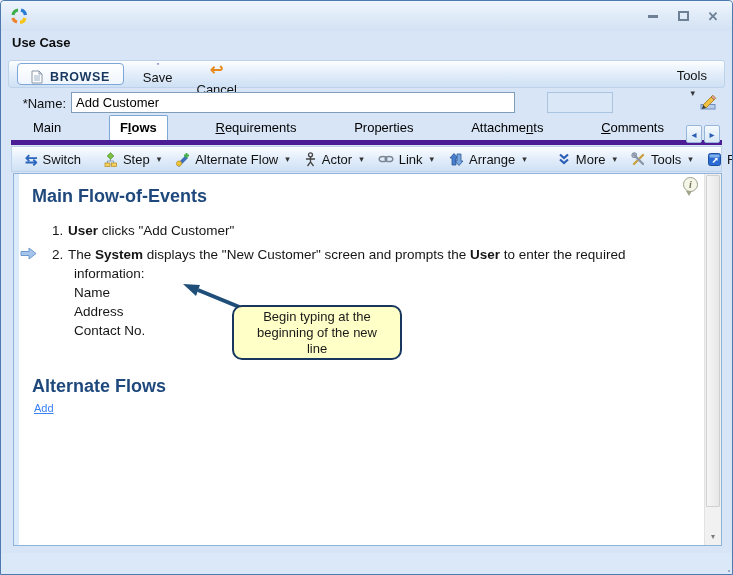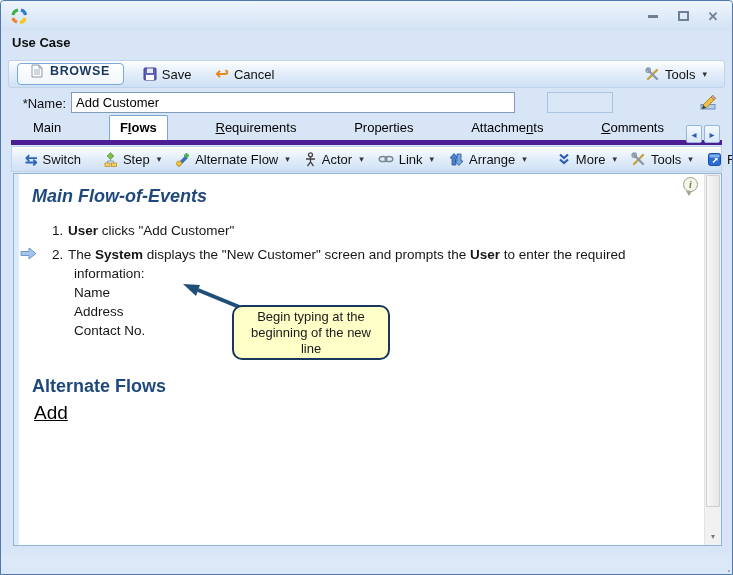--- a/index.html
+++ b/index.html
@@ -17,25 +17,25 @@
   .wc { width:14px; height:14px; display:flex; align-items:center; justify-content:center; cursor:default; }
   .wc-min i { display:block; width:10px; height:3px; background:#6e8096; }
   .wc-max i { display:block; width:11px; height:10px; border:2px solid #6e8096; }
   .wc-close { color:#6e8096; font-weight:bold; font-size:13px; }
   .page-title { position:absolute; top:34px; left:11px; font-size:13px; font-weight:bold; color:#0d0d0d; }
   
   .toolbar1 { position:absolute; top:59px; left:7px; right:7px; height:28px;
     border:1px solid #bed3ea; border-radius:3px;
     background:linear-gradient(#fcfeff,#e2edfa 50%,#cfe1f4);
     display:flex; align-items:center; padding:0 8px; }
-  .browse-btn { display:flex; align-items:flex-start; gap:7px; height:22px; padding:0 13px;
+  .browse-btn { display:flex; align-items:flex-end; gap:7px; height:22px; padding:0 13px;
     background:linear-gradient(#ffffff,#f0f6fd); border:1px solid #7da7d8; border-radius:4px;
     font-size:12.5px; font-weight:bold; letter-spacing:.6px; color:#17375e; cursor:pointer; }
   .tool-btn { display:flex; align-items:center; gap:5px; height:22px; padding:0 9px;
-    font-size:13px; color:#111; cursor:pointer; border-radius:3px; }
+    font-size:13px; color:#111; cursor:pointer; border-radius:3px;flex-direction:column; }
   .caret { font-size:9px; color:#333; margin-left:2px; }
   .cancel-glyph { color:#e8891d; font-weight:bold; font-size:16px; line-height:14px; }
   .spacer { flex:1; }
   
   .name-label { position:absolute; top:95px; left:8px; width:57px; text-align:right; font-size:13px; color:#111; }
   .name-input { position:absolute; top:91px; left:70px; width:444px; height:21px;
     border:1px solid #7f9db9; background:#fff; font-size:13px; padding:0 4px;
     font-family:"Liberation Sans",sans-serif; }
   .aux-box { position:absolute; top:91px; left:546px; width:66px; height:21px;
     border:1px solid #aac3de; background:#d9e7f7; }
@@ -69,34 +69,34 @@
     font-family:"Liberation Serif",serif; font-style:italic; font-weight:bold; font-size:10px;
     display:flex; align-items:center; justify-content:center; cursor:pointer; }
   .info-badge:after { content:""; position:absolute; left:2px; bottom:-5px;
     border-left:3px solid transparent; border-right:3px solid transparent; border-top:5px solid #a0a58c; }
   .scrollbar { position:absolute; top:0; right:0; bottom:0; width:17px; background:#f1f1f1; border-left:1px solid #e2e2e2; }
   .scroll-thumb { position:absolute; top:1px; left:1px; right:1px; height:332px;
     background:linear-gradient(90deg,#f6f6f6,#e7e7e7); border:1px solid #cfcfcf; border-radius:1px; cursor:pointer; }
   .scroll-down { position:absolute; bottom:1px; left:1px; right:1px; height:15px;
     display:flex; align-items:center; justify-content:center; color:#7b7b7b; font-size:8px; cursor:pointer; }
   .h-flow { position:absolute; left:18px; font-size:18px; font-weight:bold; color:#1F497D; }
-  .h-main { top:12px;font-style:italic; }
+  .h-main { top:12px; }
   .h-alt { top:202px; }
   .step { position:absolute; left:38px; padding-left:22px; font-size:13.5px; color:#161616; line-height:19px; width:660px; }
   .step .num { display:inline-block; width:16px; padding-right:6px; margin-left:-22px; text-align:right; }
   .step b { font-weight:bold; }
   .step1 { top:47px; }
   .step2 { top:71px; }
   .step-marker { position:absolute; left:6px; top:73px; width:17px; height:13px; }
-  .callout { position:absolute; left:218px; top:131px; width:158px; height:55px;
+  .callout { position:absolute; left:218px; top:131px; width:170px; height:55px;
     background:#ffffc8; border:2px solid #17375e; border-radius:10px;
     display:flex; align-items:center; justify-content:center; text-align:center;
     font-size:13px; color:#1a1a1a; padding:4px 12px; line-height:16px; }
   .callout-arrow { position:absolute; left:165px; top:105px; width:95px; height:45px; }
-  .add-link { position:absolute; left:20px; top:228px; font-size:19px; color:#000000; text-decoration:underline; cursor:pointer; }
+  .add-link { position:absolute; left:20px; top:228px; font-size:11px; color:#3b82f6; text-decoration:underline; cursor:pointer; }
   
   .divider { position:absolute; left:7px; right:7px; top:552px; height:1px; background:#a8c0dc; box-shadow:0 1px 0 #f2f7fd; }
   .statusbar { position:absolute; left:0; right:0; bottom:0; height:21px; background:#dbe8f7; }
   .grip { position:absolute; right:6px; bottom:6px; width:2px; height:2px;
     box-shadow: 8px 0 0 #98abc0, 4px 4px 0 #98abc0, 8px 4px 0 #98abc0,
                 0 8px 0 #98abc0, 4px 8px 0 #98abc0, 8px 8px 0 #98abc0; cursor:nwse-resize; }
 </style>
 </head>
 <body>
 

